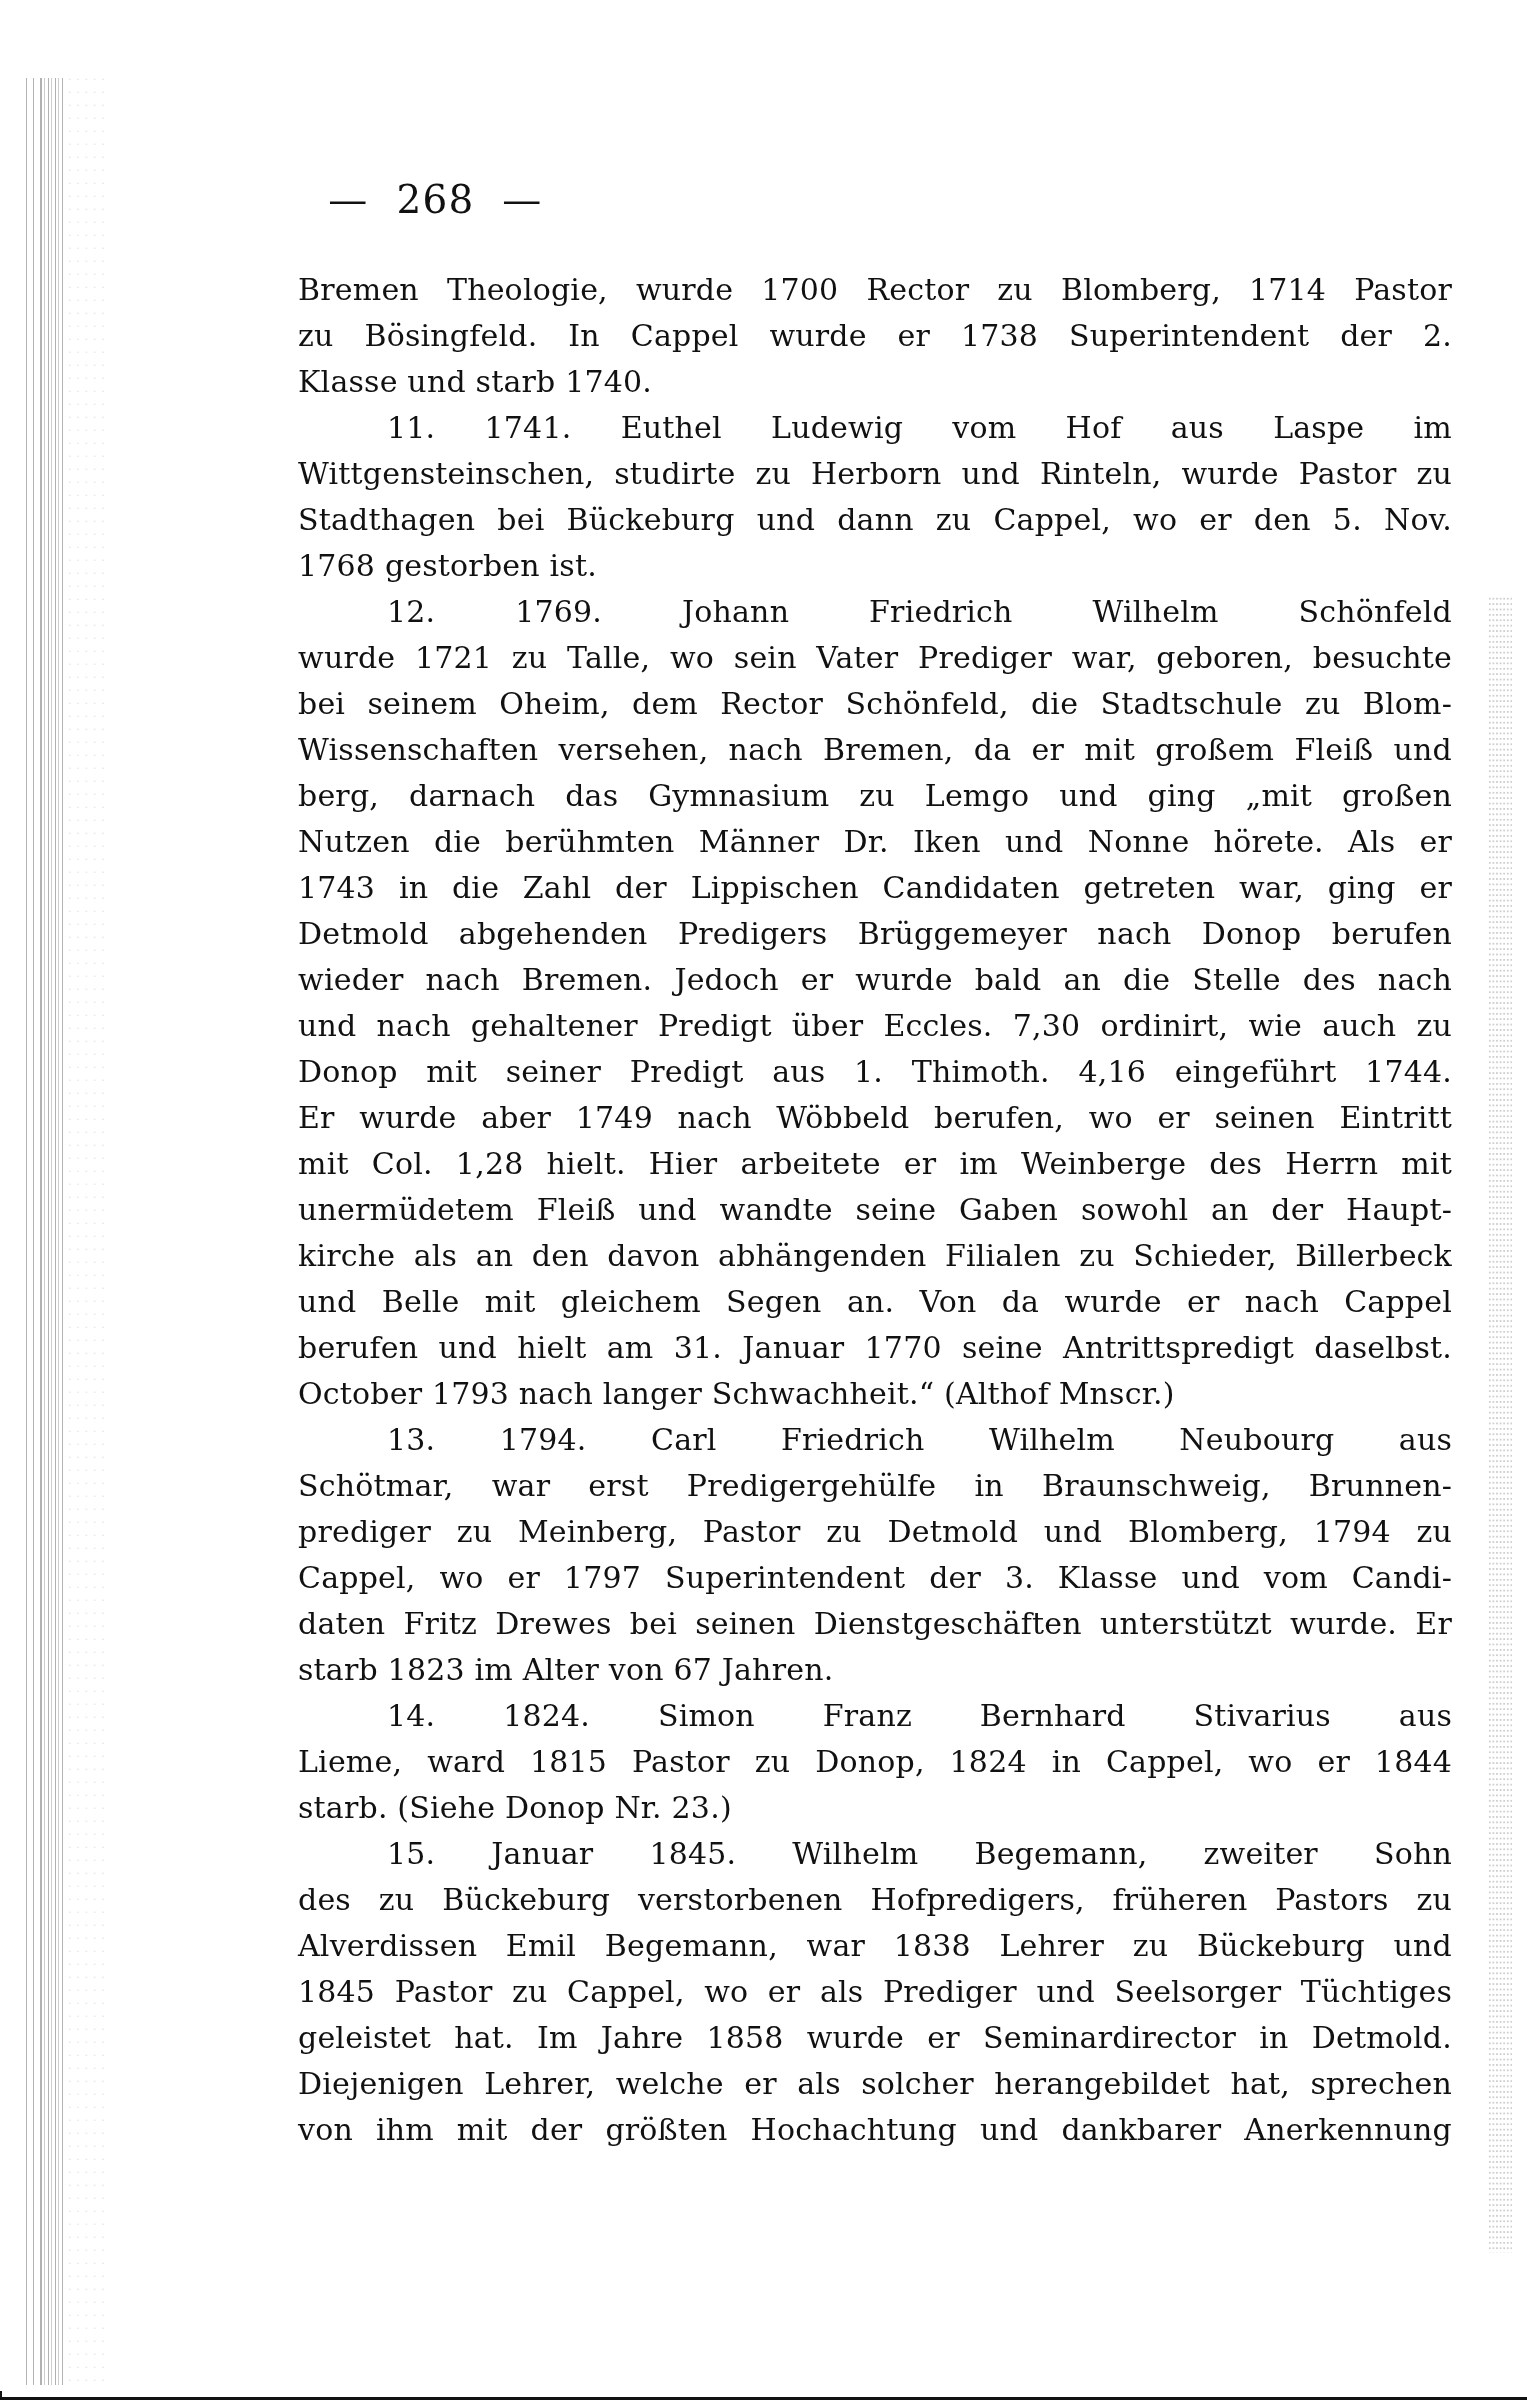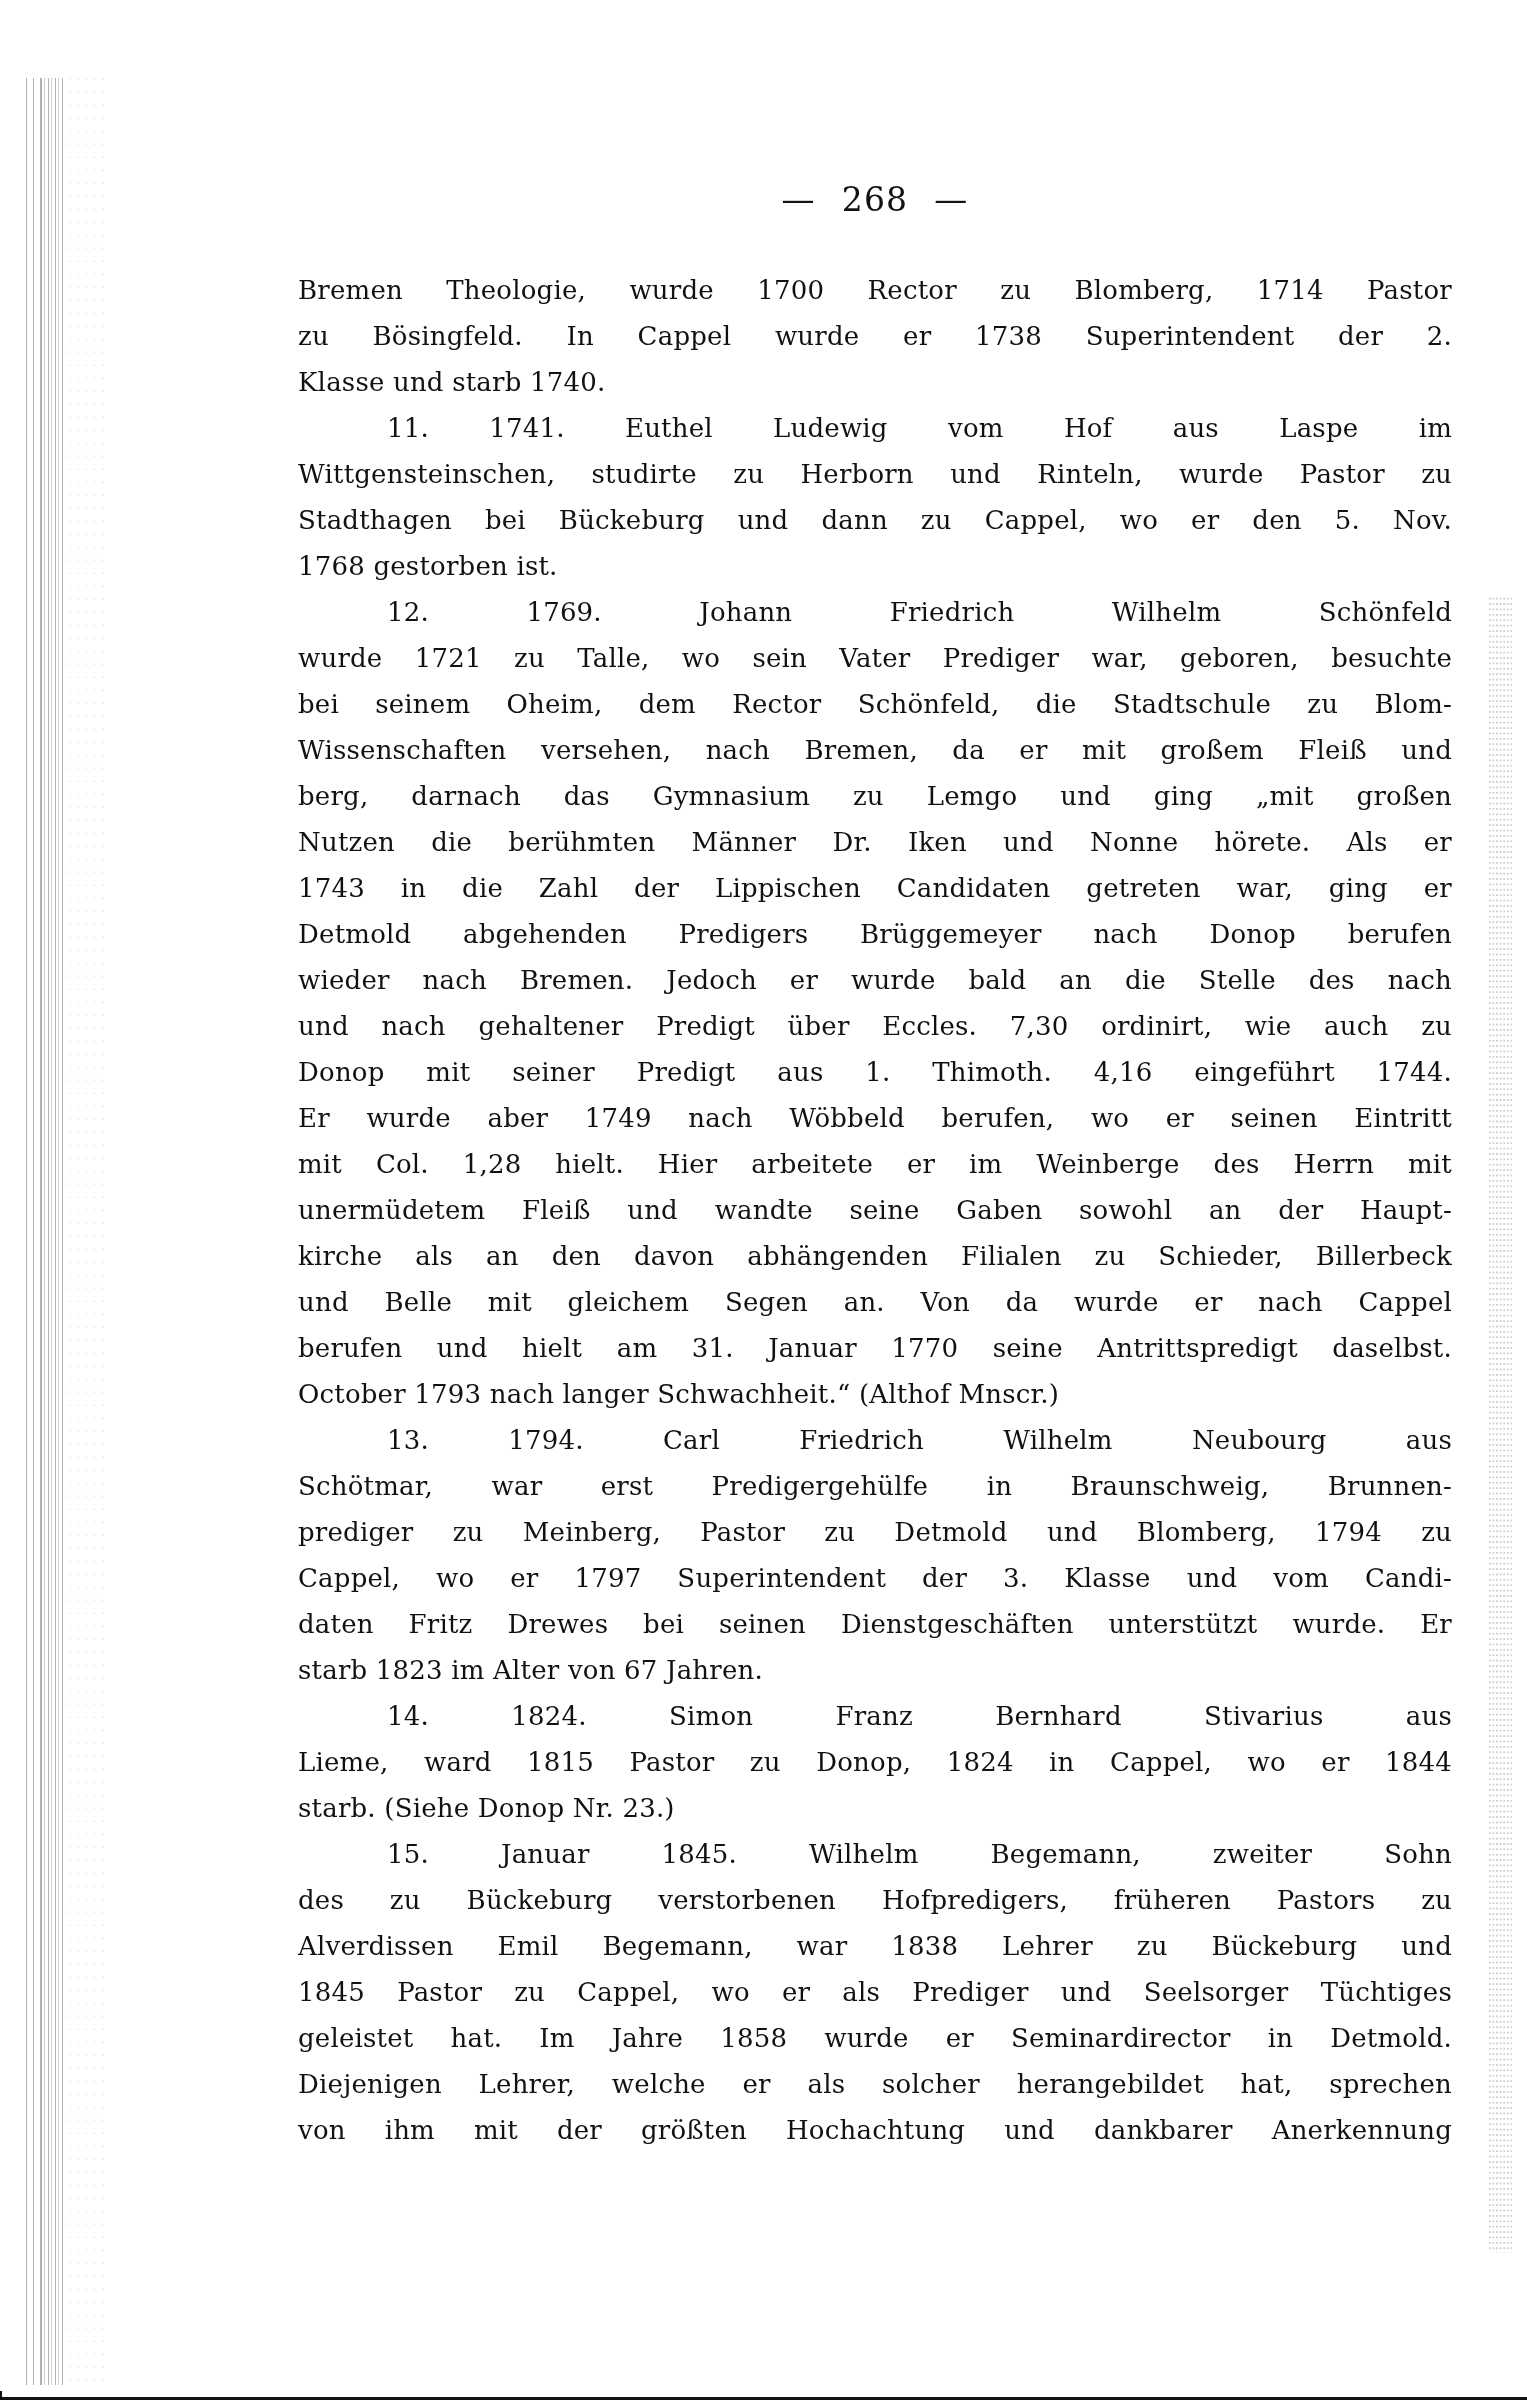--- a/index.html
+++ b/index.html
@@ -67,43 +67,42 @@
       background: #111111;
     }
     .page {
       position: absolute;
       left: 298px;
       top: 179px;
       width: 1154px;
     }
     .page-header {
       position: absolute;
-      left: 0;
+      left: 16px;
       top: 0;
       width: 1154px;
-      text-align: center;
-      font-size: 33px;
+      font-size: 39px;
       line-height: 42px;
       letter-spacing: 1.2px;
     }
     .page-header .dash {
       display: inline-block;
       margin: 0 14.3px;
     }
     .body-text {
       position: absolute;
       left: 0;
       top: 88px;
       width: 1154px;
     }
     .line {
       display: block;
       height: 46px;
       line-height: 46px;
-      font-size: 26px;
+      font-size: 30px;
       white-space: nowrap;
       text-align: justify;
       text-align-last: justify;
       letter-spacing: 0.2px;
     }
     .line.last {
       text-align-last: left;
     }
     .line.indent {
       padding-left: 89px;

